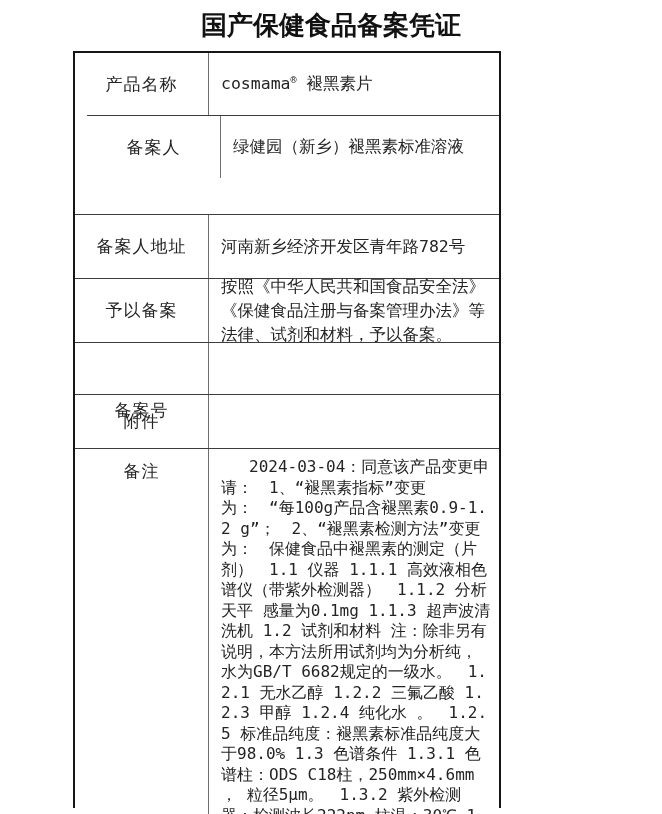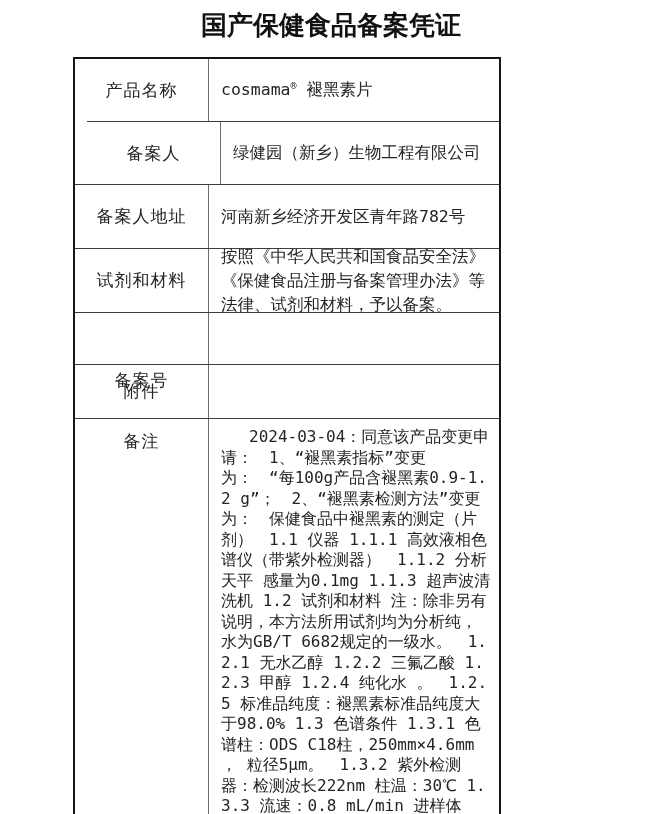--- a/index.html
+++ b/index.html
@@ -25,39 +25,39 @@
     text-align: center;
     font-family: "Liberation Sans", "DejaVu Sans", sans-serif;
     font-weight: 700;
     font-size: 26px;
     color: #111111;
     letter-spacing: 0px;
   }
   .cert-table {
     position: absolute;
     left: 73px;
-    top: 57px;
+    top: 51px;
     width: 428px;
     height: 757px;
     box-sizing: border-box;
     border: 2px solid #161616;
     border-bottom: none;
     display: flex;
     flex-direction: column;
     background: #ffffff;
   }
   .row {
     display: flex;
     align-items: stretch;
     border-top: 1px solid #3d3d3d;
   }
   .row:first-child { border-top: none; }
   .row-product   { min-height: 62px; }
   .row-filer     { min-height: 62px; margin-left: 12px; }
-  .row-address   { min-height: 63px; }
+  .row-address   { min-height: 63px; margin-top: 36px; }
   .row-conclusion{ min-height: 63px; }
   .row-number    { min-height: 51px; flex-direction: column; }
   .row-attach    { min-height: 53px; }
   .row-remark    { flex: 1 1 auto; }
   .cell-label {
     flex: 0 0 134px;
     width: 134px;
     box-sizing: border-box;
     border-right: 1px solid #6f6f6f;
     display: flex;
@@ -108,33 +108,33 @@
     <div class="row row-product">
       <div class="cell-label">产品名称</div>
       <div class="cell-value">
         <span><span>cosmama</span><sup class="reg-mark">®</sup><span> 褪黑素片</span></span>
       </div>
     </div>
 
     <div class="row row-filer">
       <div class="cell-label">备案人</div>
       <div class="cell-value">
-        <span>绿健园（新乡）生物工程有限公司</span>
+        <span>绿健园（新乡）褪黑素标准溶液</span>
       </div>
     </div>
 
     <div class="row row-address">
       <div class="cell-label">备案人地址</div>
       <div class="cell-value">
         <span>河南新乡经济开发区青年路782号</span>
       </div>
     </div>
 
     <div class="row row-conclusion">
-      <div class="cell-label">试剂和材料</div>
+      <div class="cell-label">予以备案</div>
       <div class="cell-value">
         <span>按照《中华人民共和国食品安全法》《保健食品注册与备案管理办法》等法律、试剂和材料，予以备案。</span>
       </div>
     </div>
 
     <div class="row row-number">
       <div class="cell-label">备案号</div>
     </div>
 
     <div class="row row-attach">

